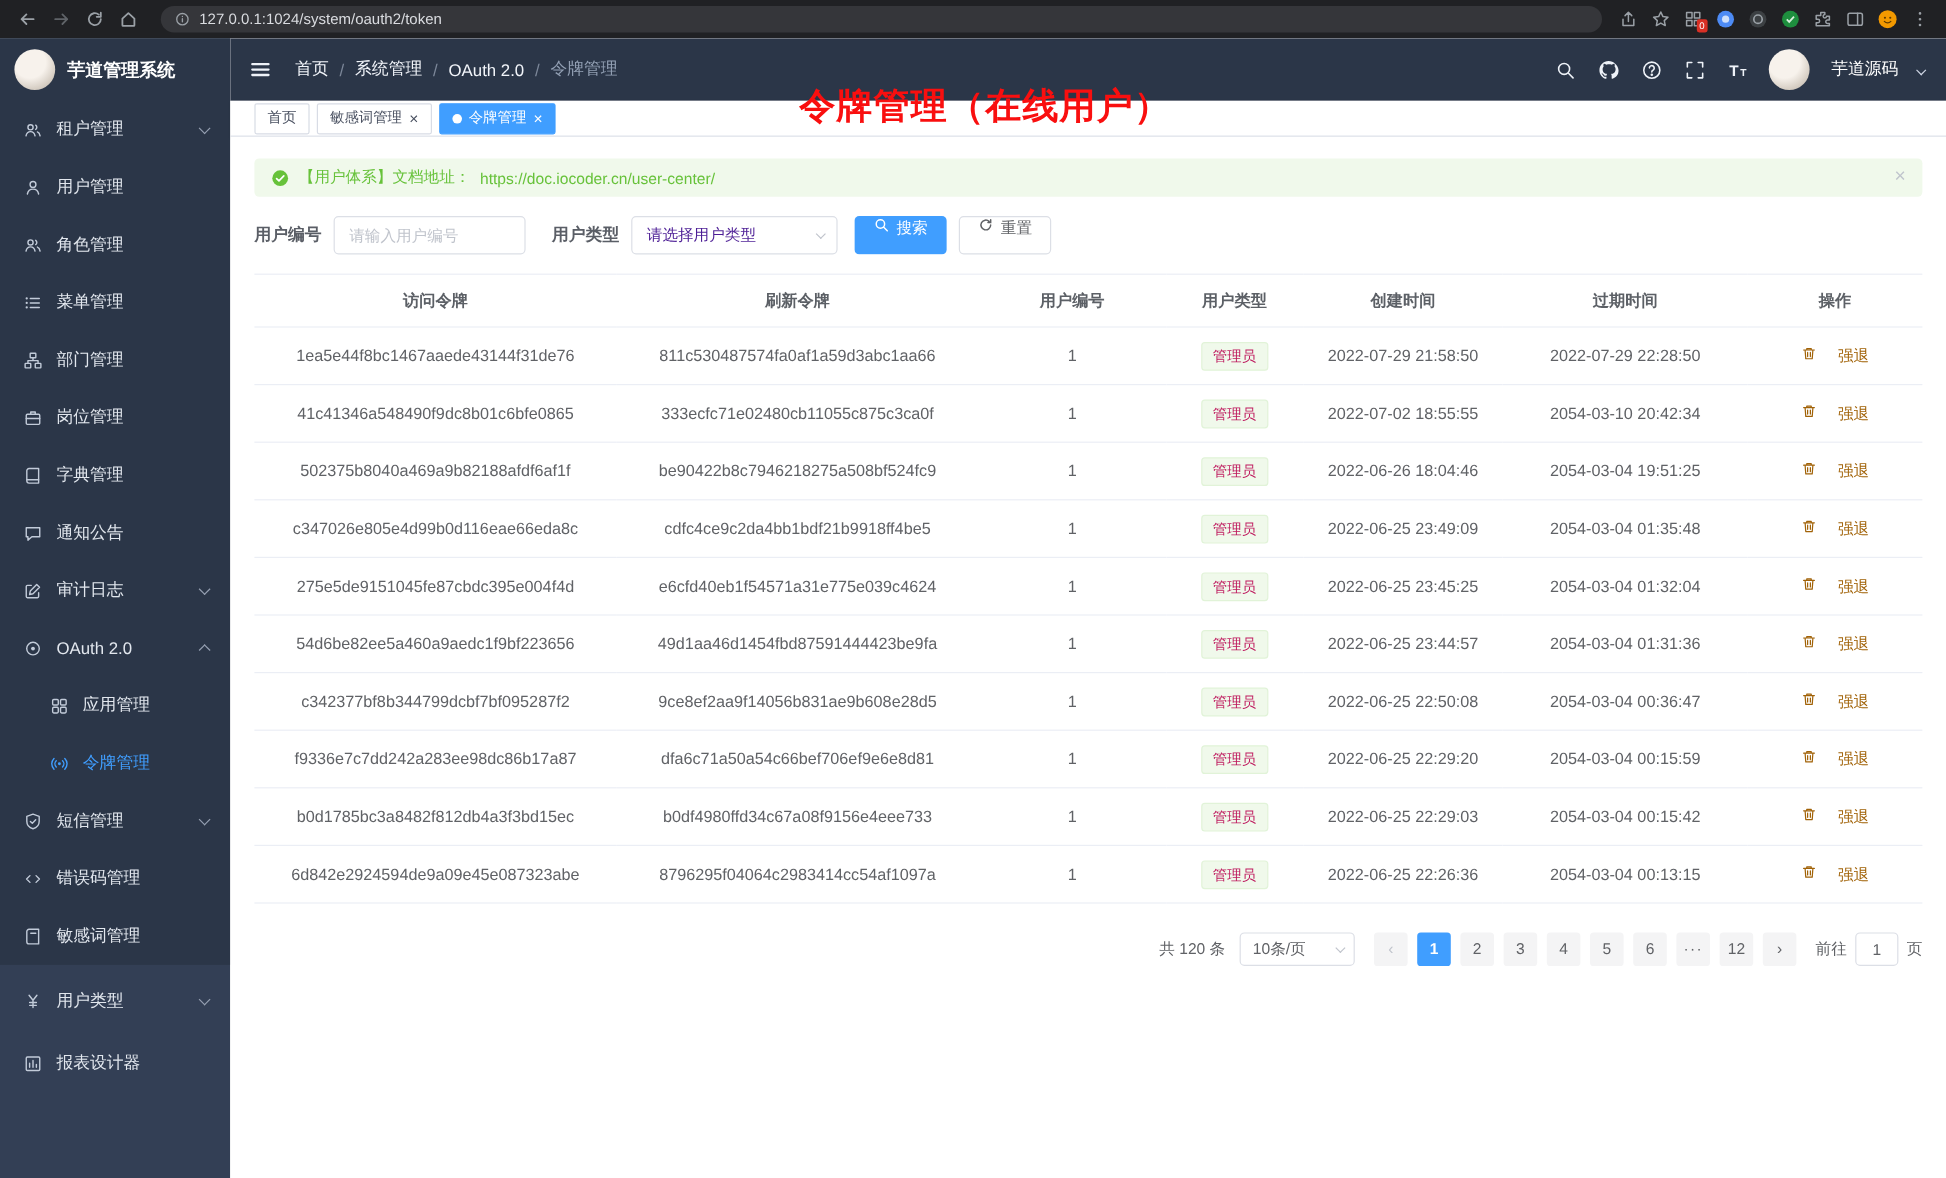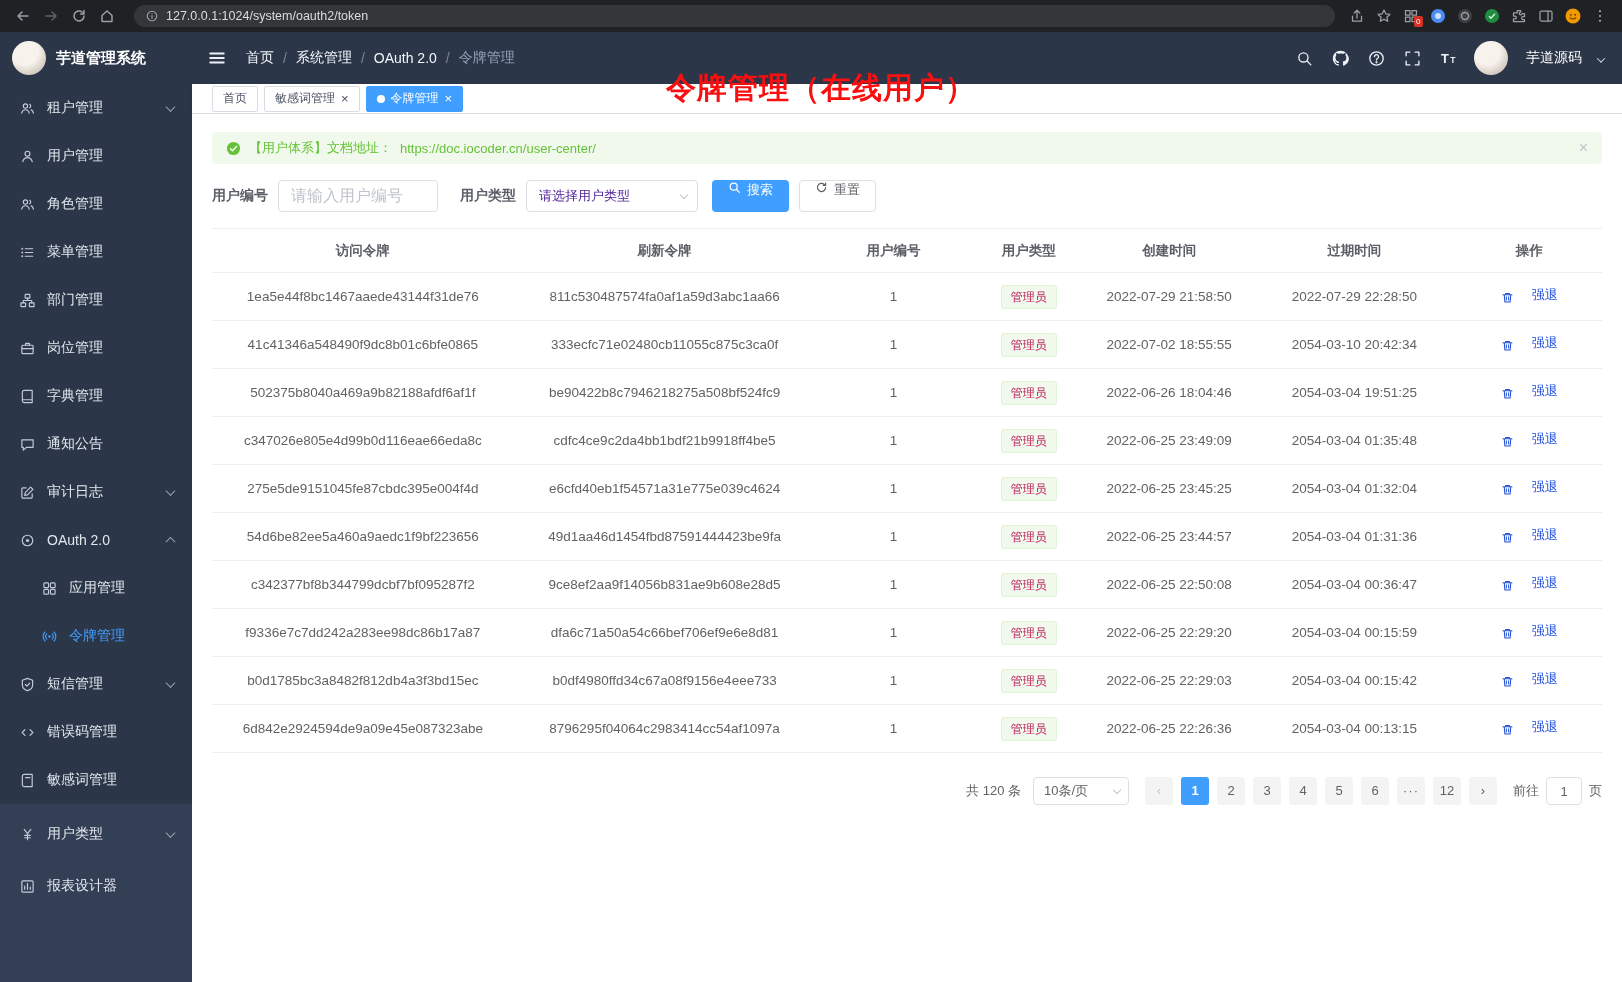--- a/index.html
+++ b/index.html
@@ -59,35 +59,35 @@
 
   
   .content{flex:1;padding:18px 20px;background:#fff;overflow:hidden}
   .alert{height:32px;background:#f0f9eb;border-radius:4px;display:flex;align-items:center;padding:0 14px;gap:8px;font-size:13px;color:#67c23a}
   .alert .icon{display:flex}
   .alert a{color:#67c23a;text-decoration:none;cursor:pointer}
   .alert .close{margin-left:auto;color:#bfc4cc;font-size:16px;cursor:pointer}
 
   .filters{display:flex;align-items:center;margin-top:16px;font-size:14px}
   .f-label{font-weight:700;color:#5a5e66;margin-right:10px}
-  .f-input{width:160px;height:32px;border:1px solid #dcdfe6;border-radius:4px;padding:0 12px;font-size:16px;color:#606266;margin-right:22px;outline:none}
+  .f-input{width:160px;height:32px;border:1px solid #dcdfe6;border-radius:4px;padding:0 12px;font-size:13px;color:#606266;margin-right:22px;outline:none}
   .f-input::placeholder{color:#c0c4cc}
   .f-select{width:172px;height:32px;border:1px solid #dcdfe6;border-radius:4px;display:flex;align-items:center;justify-content:space-between;padding:0 10px 0 12px;color:#4c1d95;font-size:13px;margin-right:14px;cursor:pointer}
   .s-caret{width:6px;height:6px;border-right:1.3px solid #c0c4cc;border-bottom:1.3px solid #c0c4cc;transform:rotate(45deg);margin-top:-3px}
   .btn{height:32px;border-radius:4px;display:inline-flex;gap:6px;font-size:13px;padding:0 15px;cursor:pointer;border:1px solid transparent;background:#fff}
   .btn svg{width:13px;height:13px}
   .btn-primary{background:#409eff;color:#fff}
   .btn-plain{border-color:#dcdfe6;color:#606266;margin-left:10px}
 
   .table-wrap{margin-top:16px}
   table{width:100%;border-collapse:collapse;table-layout:fixed}
   thead th{height:44px;font-size:13.5px;color:#5c6066;font-weight:700;text-align:center;border-top:1px solid #ebeef5;border-bottom:1px solid #ebeef5;white-space:nowrap}
   tbody td{height:48px;font-size:13.5px;color:#606266;text-align:center;border-bottom:1px solid #ebeef5;white-space:nowrap;overflow:hidden}
   .tag{display:inline-block;padding:0 9px;height:24px;line-height:22px;background:#f0f9eb;border:1px solid #e1f3d8;color:#be185d;border-radius:3px;font-size:12px}
-  .action{color:#1d4ed8;font-size:13px;display:inline-flex;align-items:flex-end;gap:18px;cursor:pointer;text-decoration:none}
+  .action{color:#a16207;font-size:13px;display:inline-flex;align-items:flex-start;gap:18px;cursor:pointer;text-decoration:none}
   .action svg{width:13px;height:13px}
 
   .pagination{margin-top:24px;display:flex;align-items:center;justify-content:flex-end;font-size:13px;color:#606266}
   .p-total{margin-right:12px}
   .p-size{width:96px;height:28px;border:1px solid #dcdfe6;border-radius:4px;display:flex;align-items:center;justify-content:space-between;padding:0 8px 0 10px;margin-right:12px;color:#606266;cursor:pointer}
   .p-btn{min-width:28px;height:28px;line-height:28px;background:#f4f4f5;border-radius:3px;text-align:center;margin:0 4px;color:#606266;cursor:pointer;padding:0 4px;font-size:13px}
   .p-btn.active{background:#409eff;color:#fff;font-weight:700}
   .p-btn.disabled{color:#c0c4cc}
   .p-btn.more{letter-spacing:1px}
   .p-goto{margin-left:12px;display:flex;align-items:center;gap:7px}

